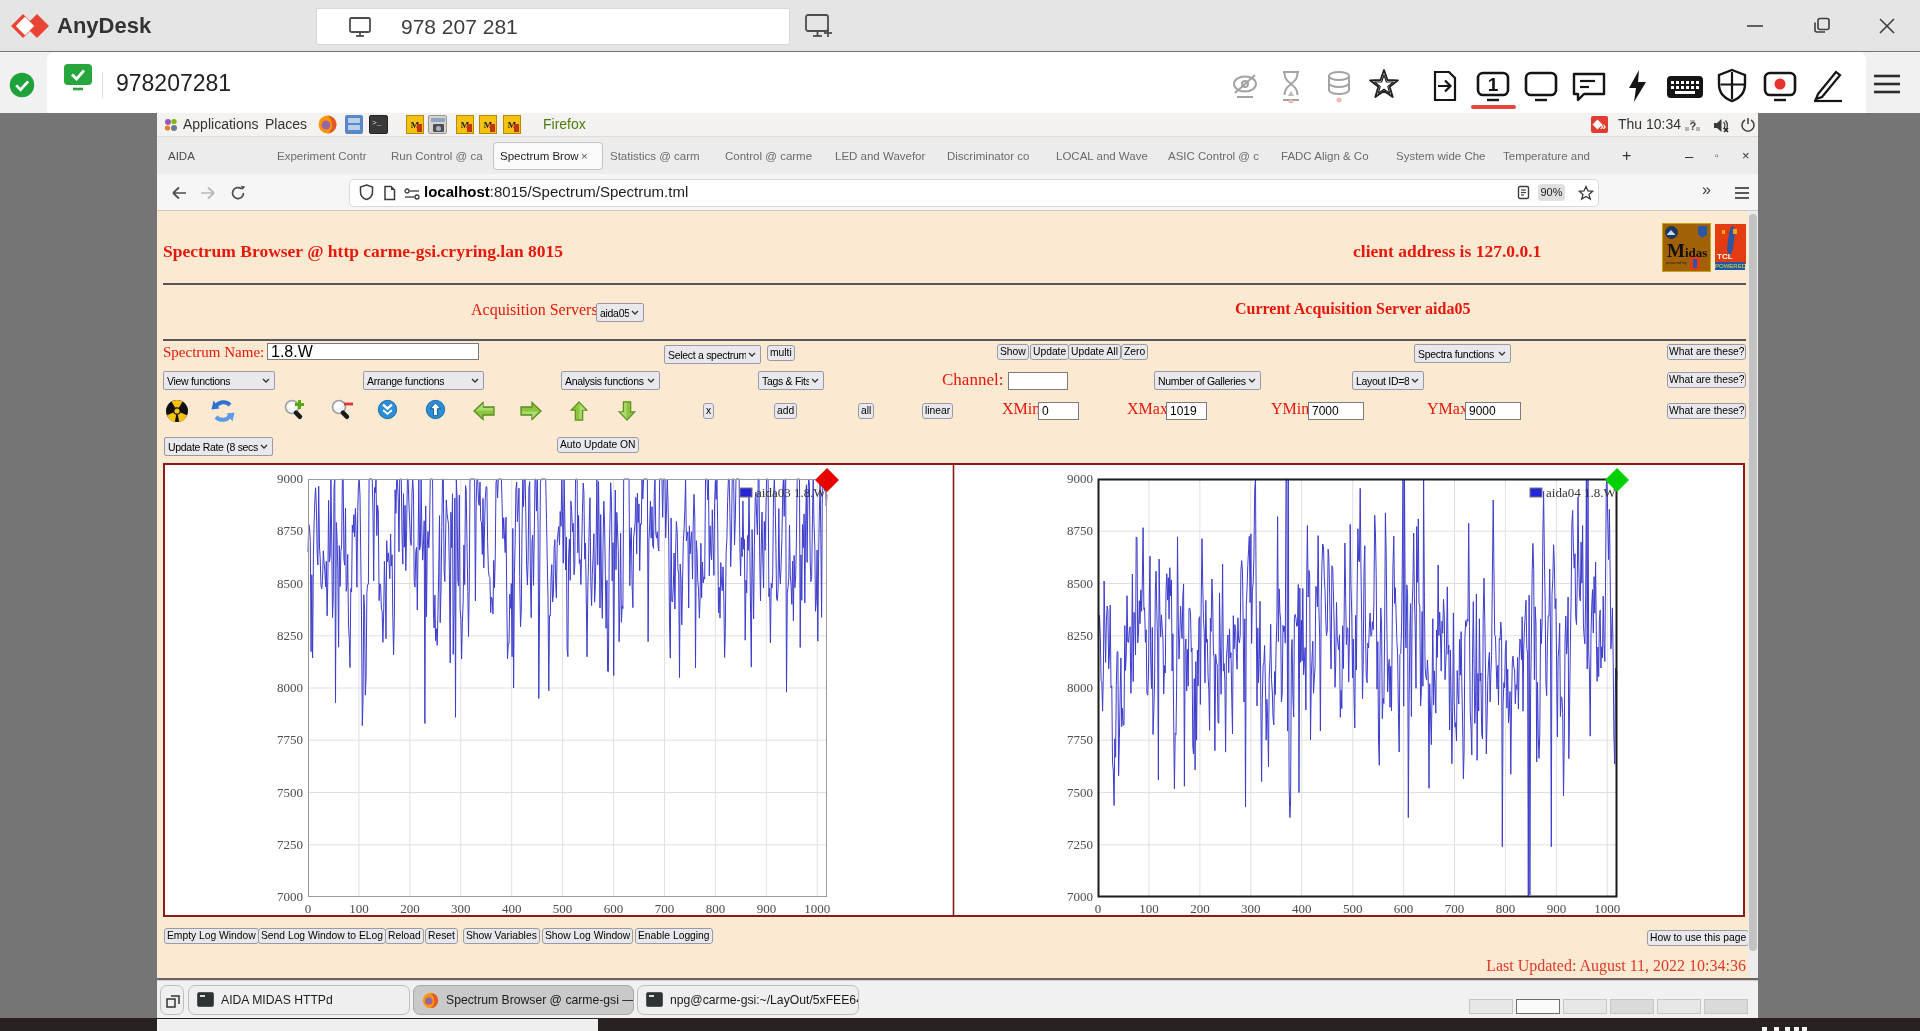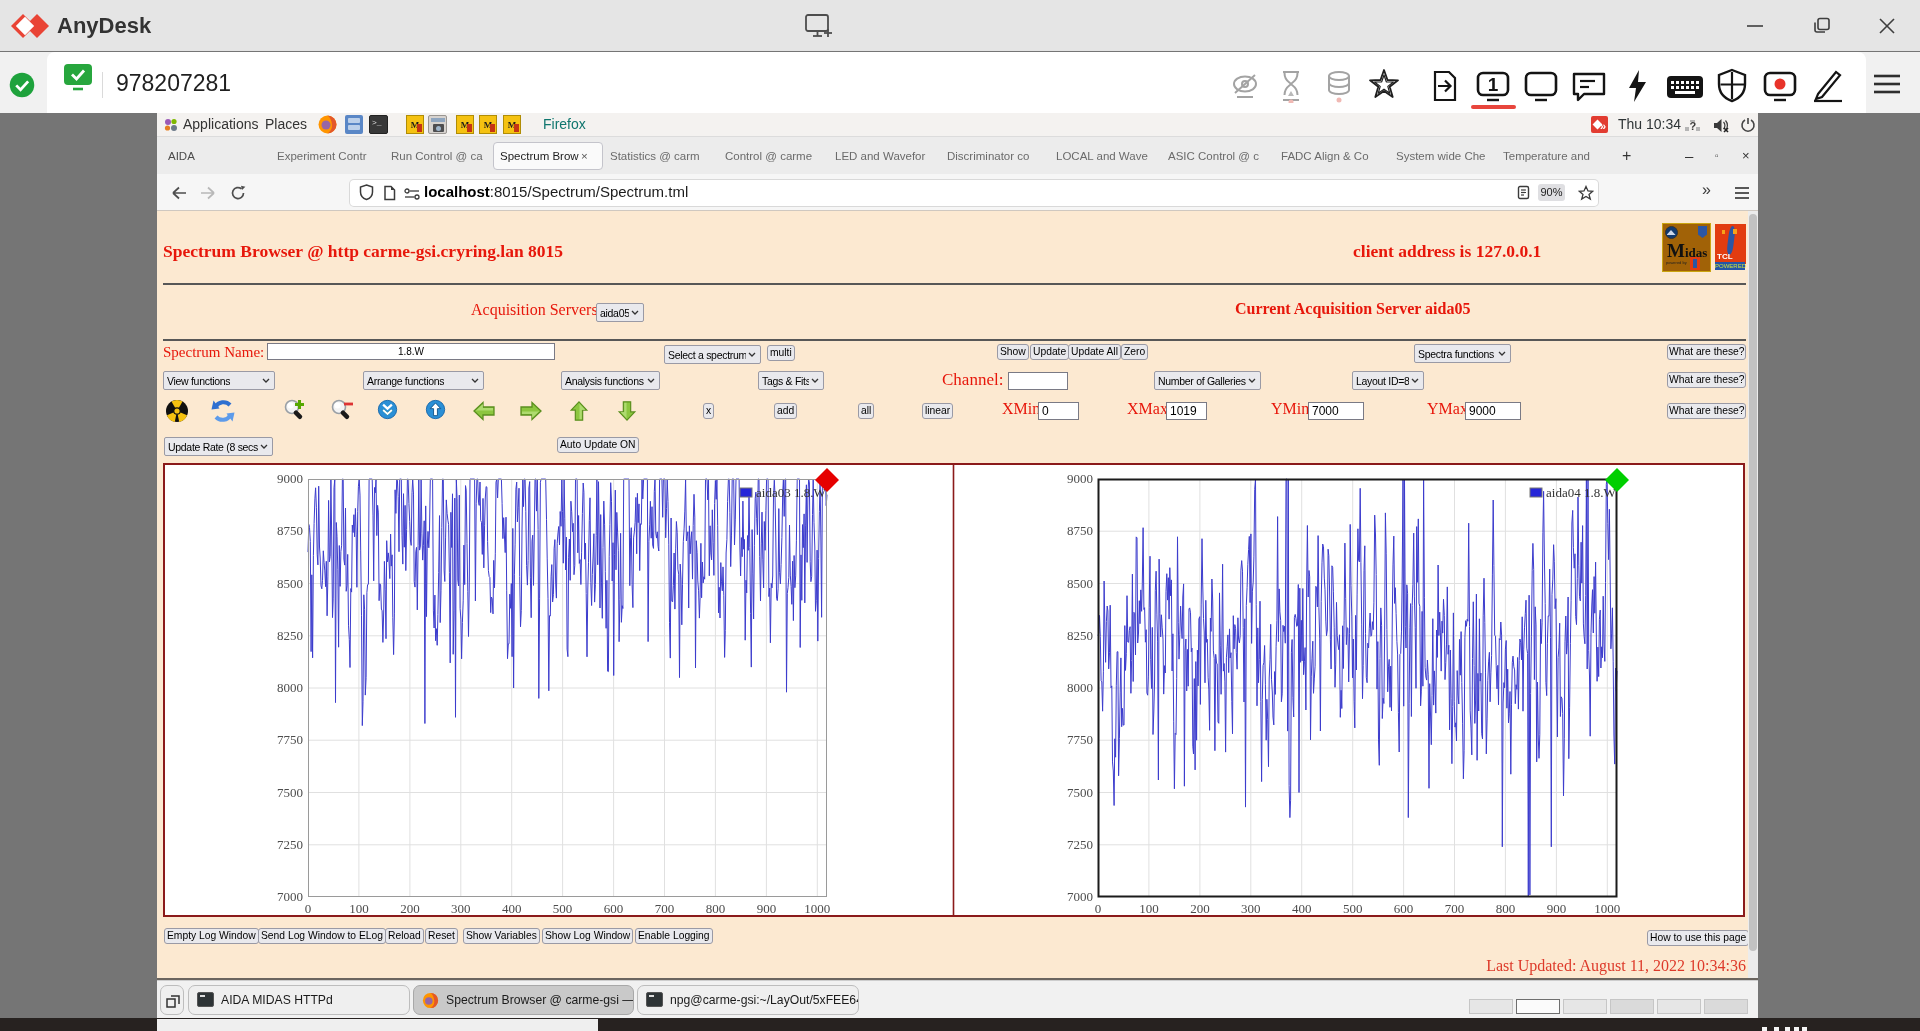--- a/index.html
+++ b/index.html
@@ -38,20 +38,28 @@
 </style></head>
 <body>
 
 <div id="bar1">
  <svg width="42" height="46" viewBox="0 0 42 46" style="position:absolute;left:9px;top:3px;">
   <rect x="5.5" y="14.5" width="17" height="17" fill="#e94435" transform="rotate(45 14 23)"></rect>
   <rect x="19.5" y="14.5" width="17" height="17" fill="#e94435" transform="rotate(45 28 23)"></rect>
   <rect x="9.5" y="16.5" width="13" height="13" fill="#fff" transform="rotate(45 16 23)"></rect>
  </svg>
  <div style="position:absolute;left:57px;top:13px;font-size:22px;font-weight:bold;color:#333;">AnyDesk</div>
+ <div style="position:absolute;left:316px;top:8px;width:474px;height:37px;border:1px solid #d6d6d6;border-radius:2px;background:#fff;">
+  <svg width="24" height="22" viewBox="0 0 24 22" style="position:absolute;left:31px;top:7px;">
+   <rect x="2" y="2" width="20" height="14" rx="1.5" fill="none" stroke="#4d4d4d" stroke-width="1.8"></rect>
+   <line x1="8" y1="20" x2="16" y2="20" stroke="#4d4d4d" stroke-width="1.8"></line>
+   <line x1="12" y1="16" x2="12" y2="20" stroke="#4d4d4d" stroke-width="1.8"></line>
+  </svg>
+  <div style="position:absolute;left:84px;top:6px;font-size:21px;color:#3c3c3c;">978 207 281</div>
+ </div>
  <svg width="34" height="30" viewBox="0 0 34 30" style="position:absolute;left:803px;top:12px;">
   <rect x="3" y="3" width="22" height="16" rx="2" fill="none" stroke="#4d4d4d" stroke-width="1.8"></rect>
   <line x1="10" y1="24" x2="19" y2="24" stroke="#4d4d4d" stroke-width="1.8"></line>
   <line x1="14.5" y1="19" x2="14.5" y2="24" stroke="#4d4d4d" stroke-width="1.8"></line>
   <line x1="25" y1="17" x2="25" y2="25" stroke="#4d4d4d" stroke-width="1.8"></line>
   <line x1="21" y1="21" x2="29" y2="21" stroke="#4d4d4d" stroke-width="1.8"></line>
  </svg>
  <svg width="20" height="20" viewBox="0 0 20 20" style="position:absolute;left:1745px;top:16px;">
   <line x1="2" y1="10" x2="18" y2="10" stroke="#3e3e3e" stroke-width="1.6"></line>
     </svg>
@@ -205,21 +213,21 @@
         <u></u>
       </div>
   <div class="mico" style="left:322px;">
         <i>M</i>
         <u></u>
       </div>
   <div class="mico" style="left:346px;">
         <i>M</i>
         <u></u>
       </div>
-  <div style="position:absolute;left:386px;top:3px;font-size:14px;color:#0f766e;">Firefox</div>
+  <div style="position:absolute;left:386px;top:3px;font-size:14px;color:#4d7c0f;">Firefox</div>
   <div style="position:absolute;left:1434px;top:3px;width:17px;height:17px;background:#e23c31;border-radius:2px;">
     <div style="position:absolute;left:2.5px;top:5px;width:7px;height:7px;background:#fff;transform:rotate(45deg);"></div>
     <div style="position:absolute;left:9px;top:4px;font-size:11px;color:#fff;font-weight:bold;">»</div>
   </div>
   <div style="position:absolute;left:1461px;top:3px;font-size:14px;color:#2e3436;">Thu 10:34</div>
   <svg width="17" height="15" viewBox="0 0 17 15" style="position:absolute;left:1527px;top:5px;">
    <rect x="1" y="9" width="4" height="4" fill="#b5b5b5"></rect>
         <rect x="12" y="9" width="4" height="4" fill="#b5b5b5"></rect>
    <rect x="6" y="2" width="5" height="2" fill="#b5b5b5"></rect>
    <text x="5.5" y="12" font-size="11" font-weight="bold" fill="#3a3a3a">?</text>
@@ -325,21 +333,21 @@
 <div class="rserif" style="left:314px;top:90px;font-size:16px;">Acquisition Servers</div>
 <div class="sel" style="left:439px;top:92px;width:48px;">
         <span>aida05</span>
         <svg class="chev" width="10" height="6" viewBox="0 0 10 6">
           <path d="M1 1 L4 4 L7 1" fill="none" stroke="#333" stroke-width="1.3"></path>
         </svg>
       </div>
 <div class="rserif b" style="left:1078px;top:89px;font-size:16px;">Current Acquisition Server aida05</div>
 <div class="hr" style="top:128px;"></div>
 <div class="rserif" style="left:6px;top:133px;font-size:15px;">Spectrum Name:</div>
-<div class="inp" style="left:110px;top:132px;width:288px;height:17px;font-size:10px;text-align:center;">1.8.W</div>
+<div class="inp" style="left:110px;top:132px;width:212px;height:17px;font-size:16px;">1.8.W</div>
 <div class="sel" style="left:507px;top:134px;width:97px;">
         <span>Select a spectrum</span>
         <svg class="chev" width="10" height="6" viewBox="0 0 10 6">
           <path d="M1 1 L4 4 L7 1" fill="none" stroke="#333" stroke-width="1.3"></path>
         </svg>
       </div>
 <div class="btn" style="left:610px;top:134px;">multi</div>
 <div class="btn" style="left:840px;top:133px;">Show</div>
 <div class="btn" style="left:873px;top:133px;">Update</div>
 <div class="btn" style="left:911px;top:133px;">Update All</div>

